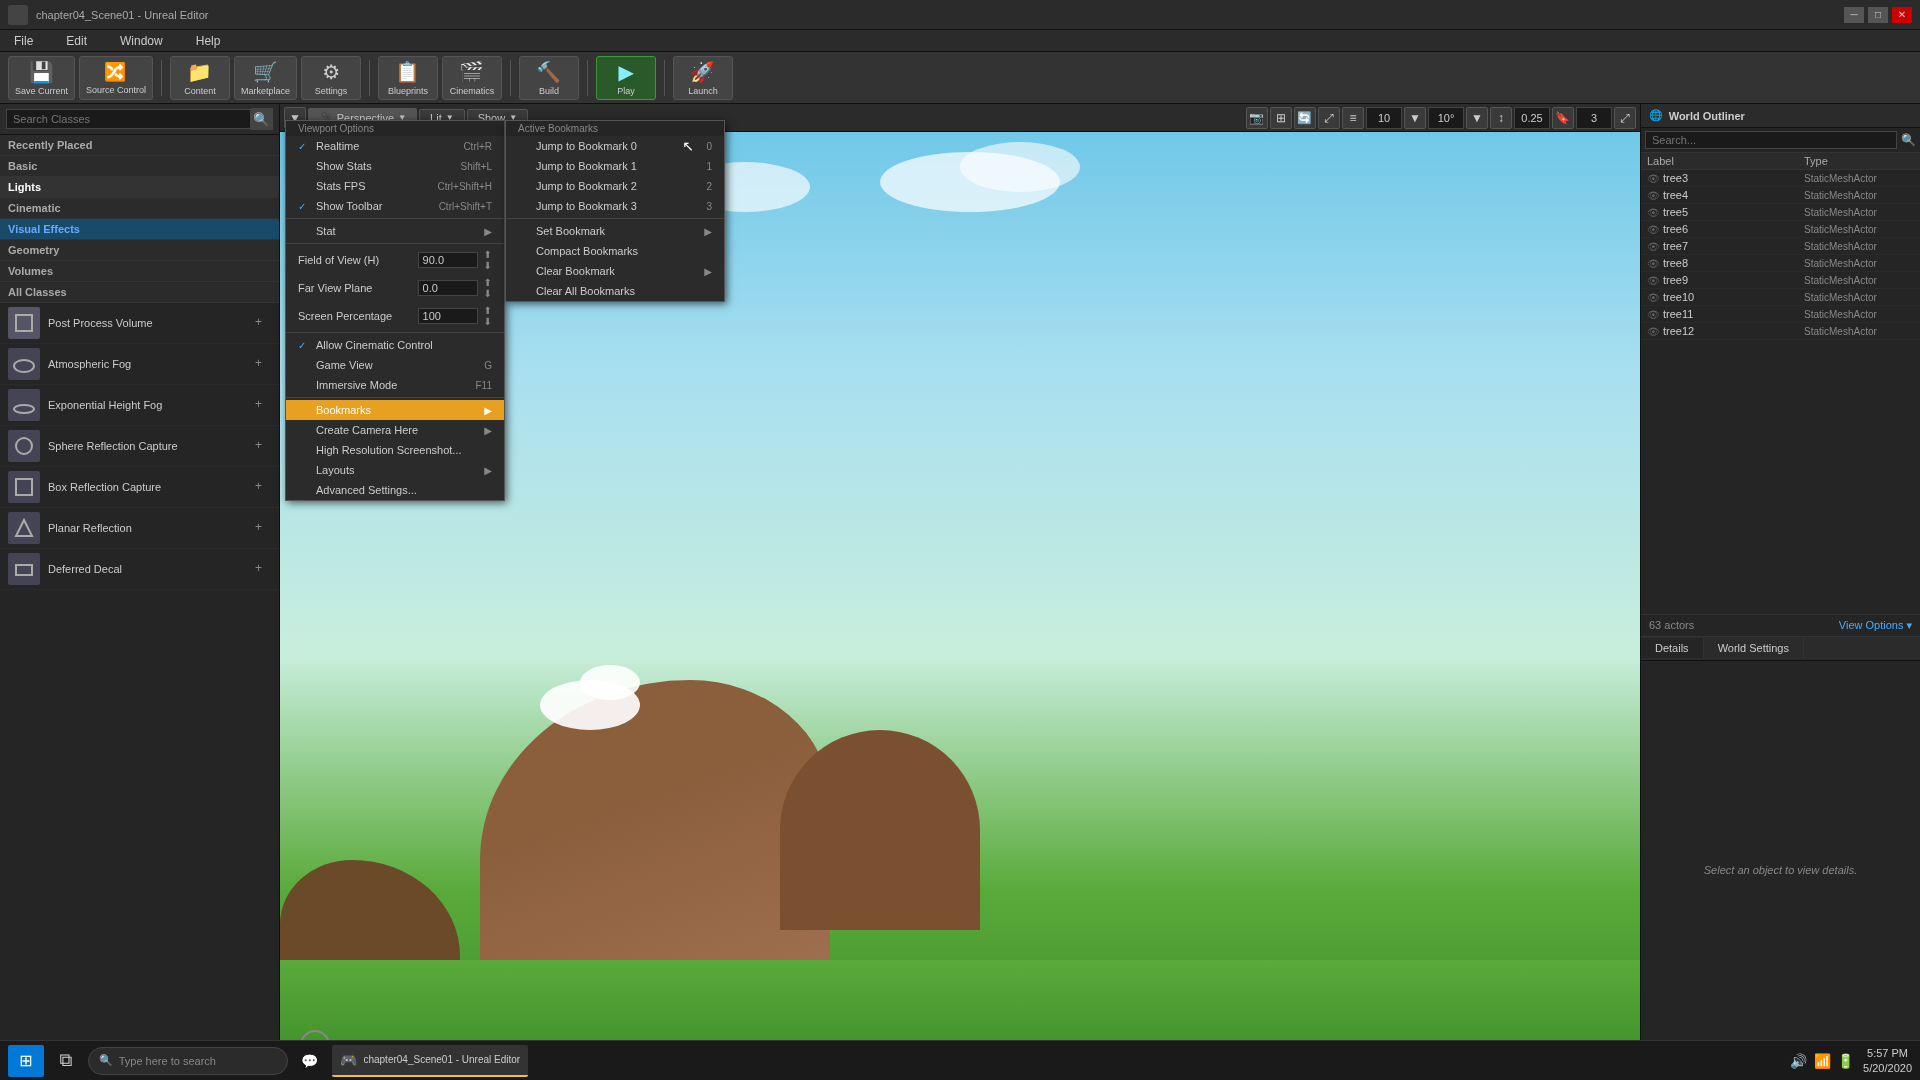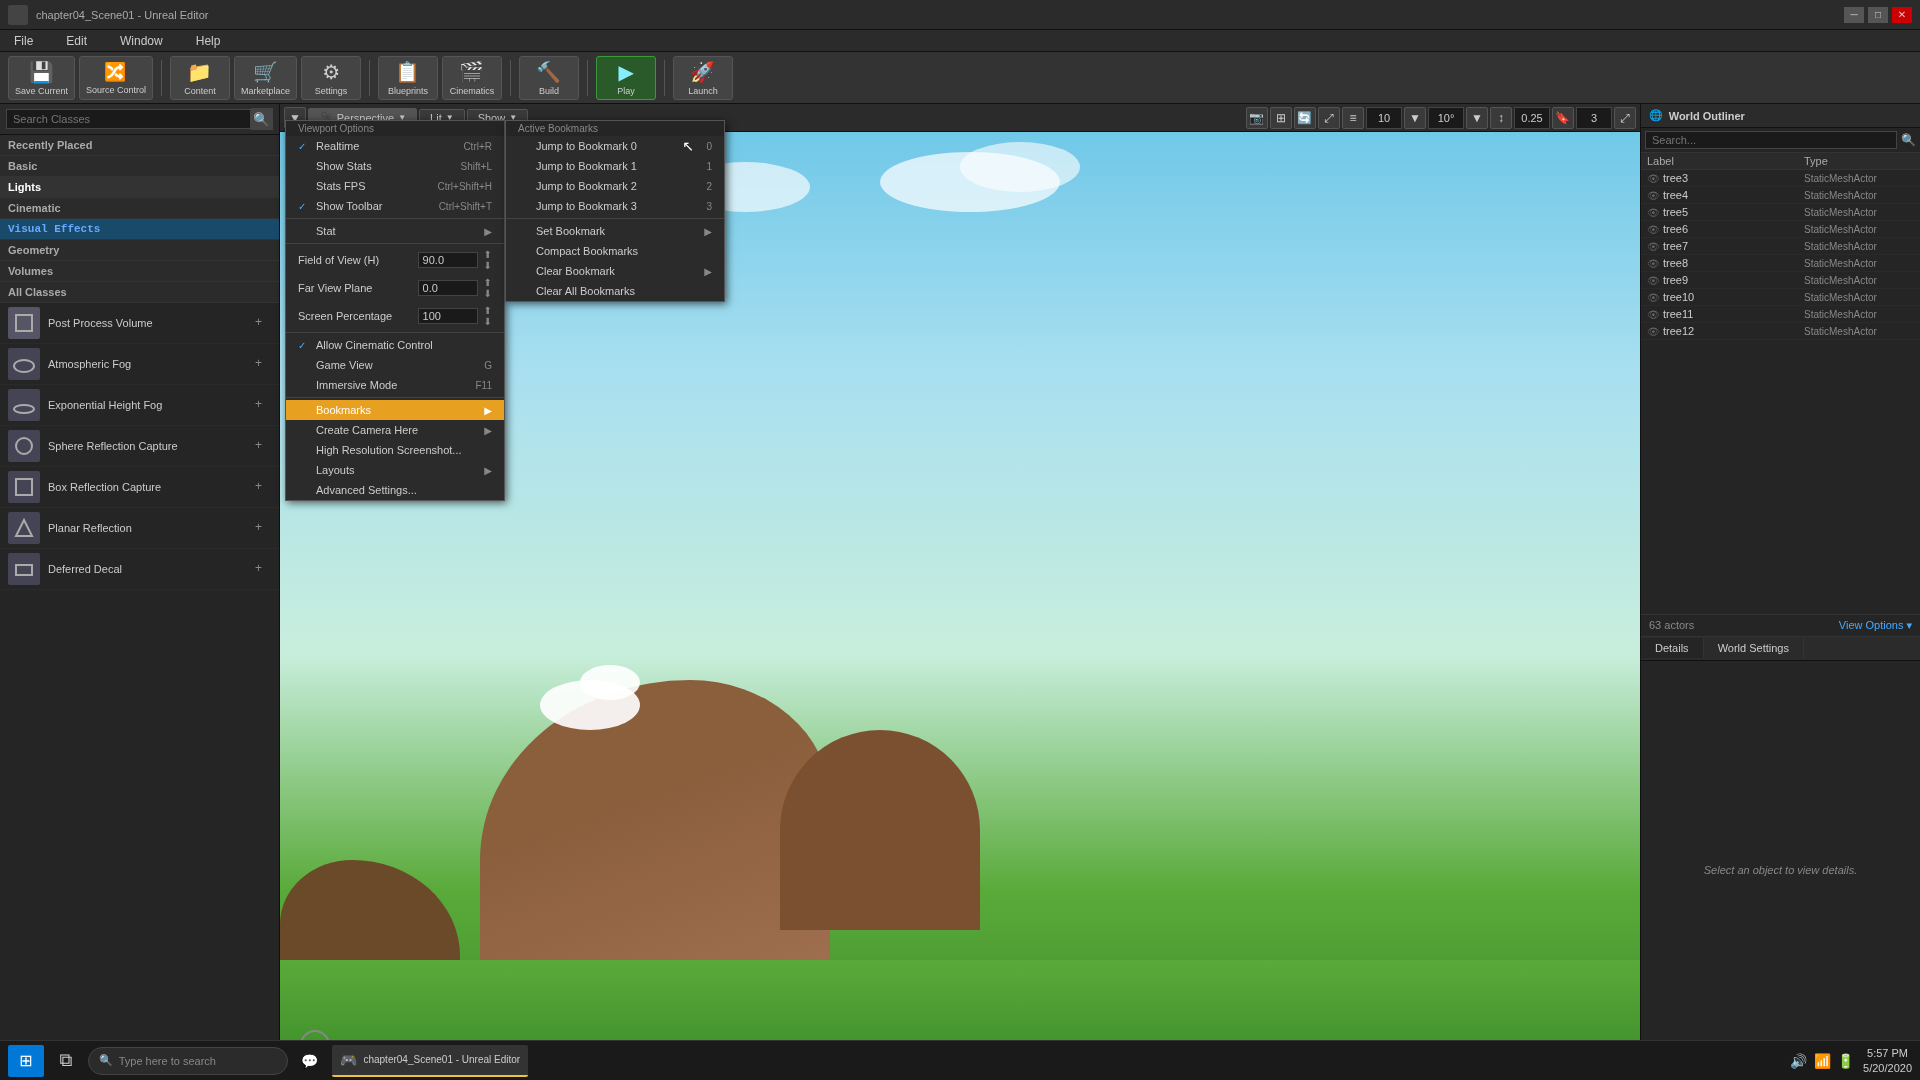--- a/index.html
+++ b/index.html
@@ -169,21 +169,21 @@
   <div id="left-panel">
     <div class="search-bar">
       <input class="search-input" placeholder="Search Classes" style="">
       <button class="search-btn">🔍</button>
     </div>
 
     <div class="place-category">Recently Placed</div>
     <div class="place-category">Basic</div>
     <div class="place-category active" style="color:#fff;background:#333;">Lights</div>
     <div class="place-category">Cinematic</div>
-    <div class="place-category" style="background:#1a4a6a;color:#6af;font-family:Liberation Mono, monospace;">Visual Effects</div>
+    <div class="place-category" style="background:#1a4a6a;color:#6af;">Visual Effects</div>
     <div class="place-category">Geometry</div>
     <div class="place-category">Volumes</div>
     <div class="place-category">All Classes</div>
 
     <div class="place-item">
       <div class="item-icon" style="background:#556;">
         <svg width="24" height="24" viewBox="0 0 24 24">
             <rect x="4" y="4" width="16" height="16" fill="none" stroke="#aaa" stroke-width="2"></rect>
           </svg>
       </div>

